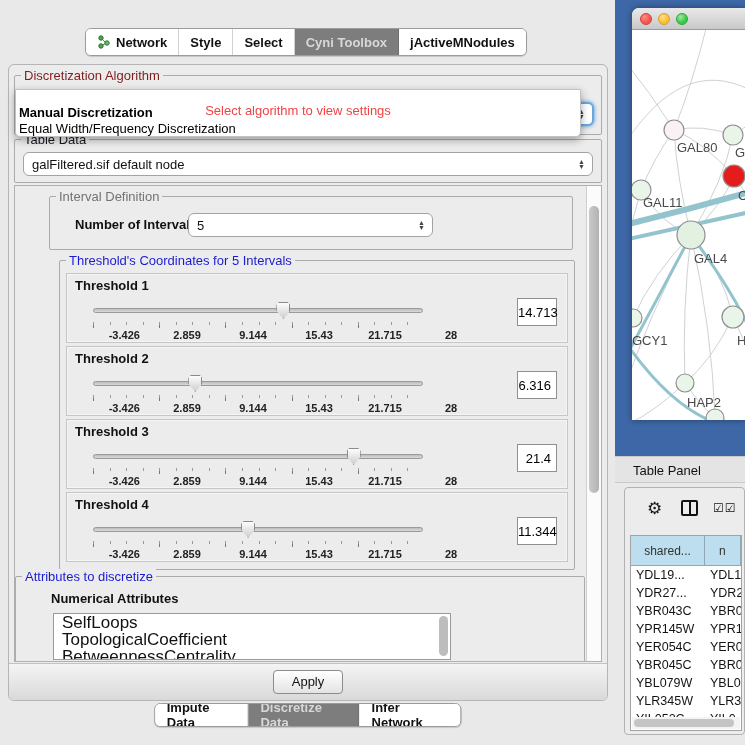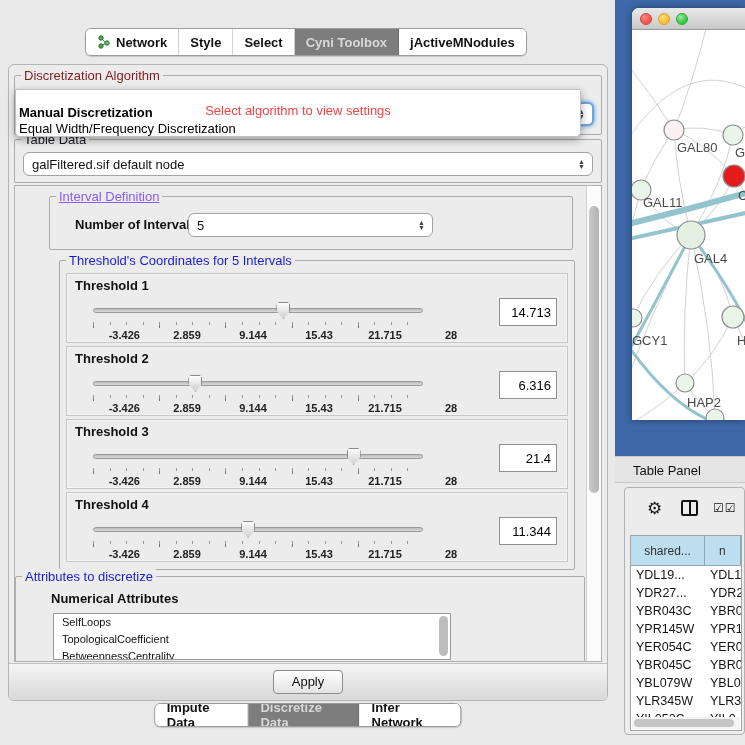--- a/index.html
+++ b/index.html
@@ -20,21 +20,21 @@
   .tab:last-child { border-right:none; }
   .tab.active { background:#7d7d7d; color:#d8d8d8; border-right:1px solid #6f6f6f; }
   .net-icon { width:14px; height:14px; display:inline-block; }
 
   .outer-box { position:absolute; left:8px; top:64px; width:600px; height:637px; background:#ececec; border:1px solid #b5b5b5; border-radius:6px; }
 
   .titled-box { position:absolute; border:1px solid #ababab; border-radius:2px; }
   .titled-box > .box-title { position:absolute; top:-8px; left:6px; background:#ececec; padding:0 3px; font-size:13px; }
   .t-dark { color:#7f1d1d; }
   .t-navy { color:#16161f; }
-  .t-green { color:#8b5cf6;text-decoration:underline; }
+  .t-green { color:#737373; }
   .t-blue { color:#1b1bd1;text-align:right; }
 
   .algo-box { left:5px; top:10px; width:588px; height:60px; }
   .combo { position:absolute; background:#fff; border:1px solid #a3a3a3; border-radius:6px; font-size:13px; color:#111; display:flex; align-items:center; padding-left:8px; }
   .combo .stepper { position:absolute; right:7px; top:50%; transform:translateY(-50%); display:flex; flex-direction:column; line-height:5px; font-size:7px; color:#444; text-align:center; }
   .algo-combo { left:7px; top:26px; width:572px; height:24px; border:2px solid #6aa7e0; box-shadow:0 0 4px #4a90d9; }
 
   .popup { position:absolute; left:6px; top:24px; width:566px; height:48px; background:#fff; border:1px solid #c2c2c2; border-radius:0 0 5px 5px; box-shadow:0 3px 8px rgba(0,0,0,.35); z-index:20; }
   .popup .ph { display:block; text-align:center; color:#ef4444; font-size:13px; padding-top:13px; height:15px; }
   .popup .opt { display:block; font-size:13px; color:#000; padding-left:3px; height:16px; line-height:16px; }
@@ -57,26 +57,26 @@
   .thr-label { position:absolute; left:8px; top:4px; font-size:13px; font-weight:bold; color:#111; }
   .track-zone { position:absolute; left:26px; top:26px; width:330px; height:40px; }
   .track { position:absolute; left:0; top:8px; width:100%; height:5px; border-radius:3px; background:linear-gradient(#bdbdbd,#d9d9d9); border:1px solid #9a9a9a; }
   .thumb { position:absolute; top:2px; width:14px; height:17px; transform:translateX(-50%); background:linear-gradient(#fdfdfd,#cfcfcf); border:1px solid #8a8a8a; clip-path:polygon(18% 0,82% 0,100% 18%,100% 52%,50% 100%,0 52%,0 18%); }
   .ticks-major { position:absolute; left:0; top:22px; width:calc(100% + 1px); height:6px;
       background-image:repeating-linear-gradient(to right,#777 0 1px,transparent 1px 20%); }
   .ticks-minor { position:absolute; left:0; top:22px; width:calc(100% + 1px); height:3px;
       background-image:repeating-linear-gradient(to right,#999 0 1px,transparent 1px 5%); }
   .tick-labels { position:absolute; left:0; top:29px; width:100%; height:11px; }
   .tick-labels span { position:absolute; transform:translateX(-50%); font-size:11px; font-weight:bold; color:#222; white-space:nowrap;margin-left:28px; }
-  .value-box { position:absolute; right:10px; top:24px; width:58px; height:28px; background:#fff; border:1px solid #8f8f8f; font-size:13px; color:#000; text-align:right; padding:6px 5px 0 0; }
+  .value-box { position:absolute; right:10px; top:24px; width:40px; height:28px; background:#fff; border:1px solid #8f8f8f; font-size:13px; color:#000; text-align:right; padding:6px 5px 0 0; }
 
   .attr-box { left:0px; top:390px; width:570px; height:150px; border-color:#ababab; }
   .attr-sub { position:absolute; left:35px; top:14px; font-size:13px; font-weight:bold; color:#111; }
   .attr-list { position:absolute; left:37px; top:36px; width:398px; height:47px; background:#fff; border:1px solid #9a9a9a; overflow:hidden; }
-  .attr-list .li { font-size:11px; color:#111; padding-left:8px; height:17px; line-height:17px; white-space:nowrap; }
+  .attr-list .li { font-size:17px; color:#111; padding-left:8px; height:17px; line-height:17px; white-space:nowrap; }
   .attr-vthumb { top:2px; height:40px; right:2px; left:auto; width:9px; position:absolute; border-radius:5px; background:#bdbdbd; }
 
   .apply-strip { position:absolute; left:0; bottom:0; width:100%; height:37px; background:linear-gradient(#f4f4f4,#d9d9d9); border-top:1px solid #c2c2c2; border-radius:0 0 6px 6px; }
   .apply-btn { position:absolute; left:50%; top:6px; transform:translateX(-50%); width:70px; height:24px; background:linear-gradient(#ffffff,#e3e3e3); border:1px solid #8c8c8c; border-radius:4px; font-size:13px; color:#111; text-align:center; line-height:22px; }
 
   .bottom-tabs { left:50%; transform:translateX(-50%); top:703px; height:24px; }
   .bottom-tabs .tab { padding:0 12px; }
 
   
   .net-frame { position:absolute; left:615px; top:0; width:130px; height:456px; background:#3d67a6; }

